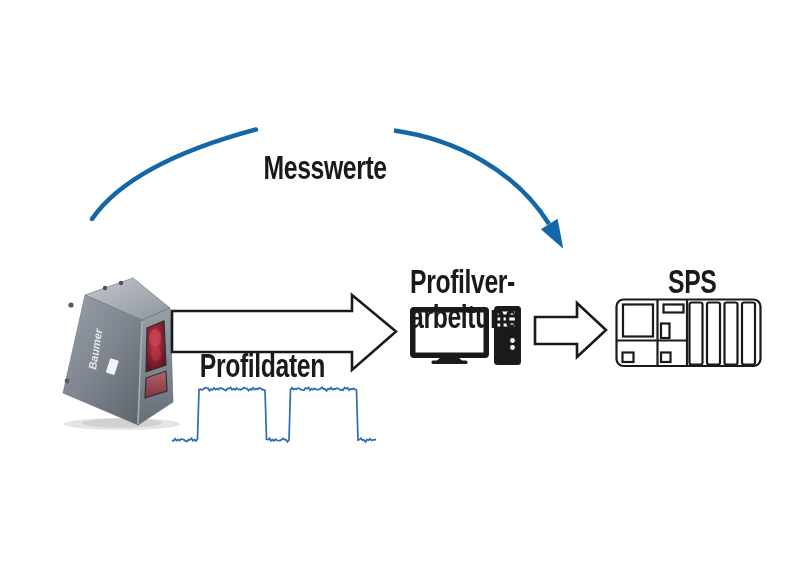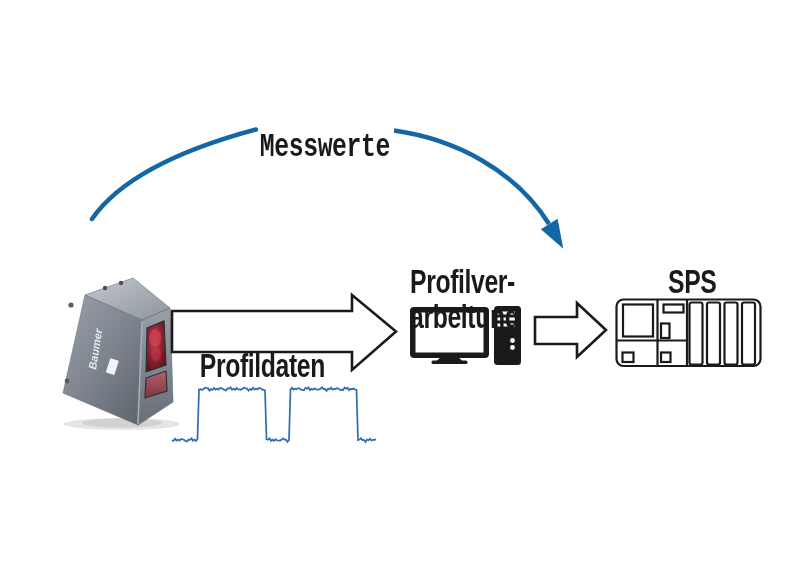--- a/index.html
+++ b/index.html
@@ -116,21 +116,21 @@
       <rect x="663.5" y="304.5" width="20" height="8"></rect>
       <rect x="661" y="323.5" width="8.5" height="14.5"></rect>
       <rect x="661" y="352.5" width="9.5" height="9.5"></rect>
       <rect x="689.5" y="302.5" width="13" height="62" rx="2"></rect>
       <rect x="707" y="302.5" width="13" height="62" rx="2"></rect>
       <rect x="724.5" y="302.5" width="13" height="62" rx="2"></rect>
       <rect x="742" y="302.5" width="13" height="62" rx="2"></rect>
     </g>
   </svg>
 
-  <div class="label align-center" style="left:215px;top:95px;font-family:Liberation Mono, monospace;">
+  <div class="label align-center" style="left:215px;top:115px;">
     <span class="tx">Messwerte</span>
   </div>
 
 
   <div class="label align-left" style="left:410px;top:229px;">
     <span class="tx">Profilver-
 arbeitung</span>
   </div>
 
   <div class="label align-center" style="left:152px;top:313px;">

